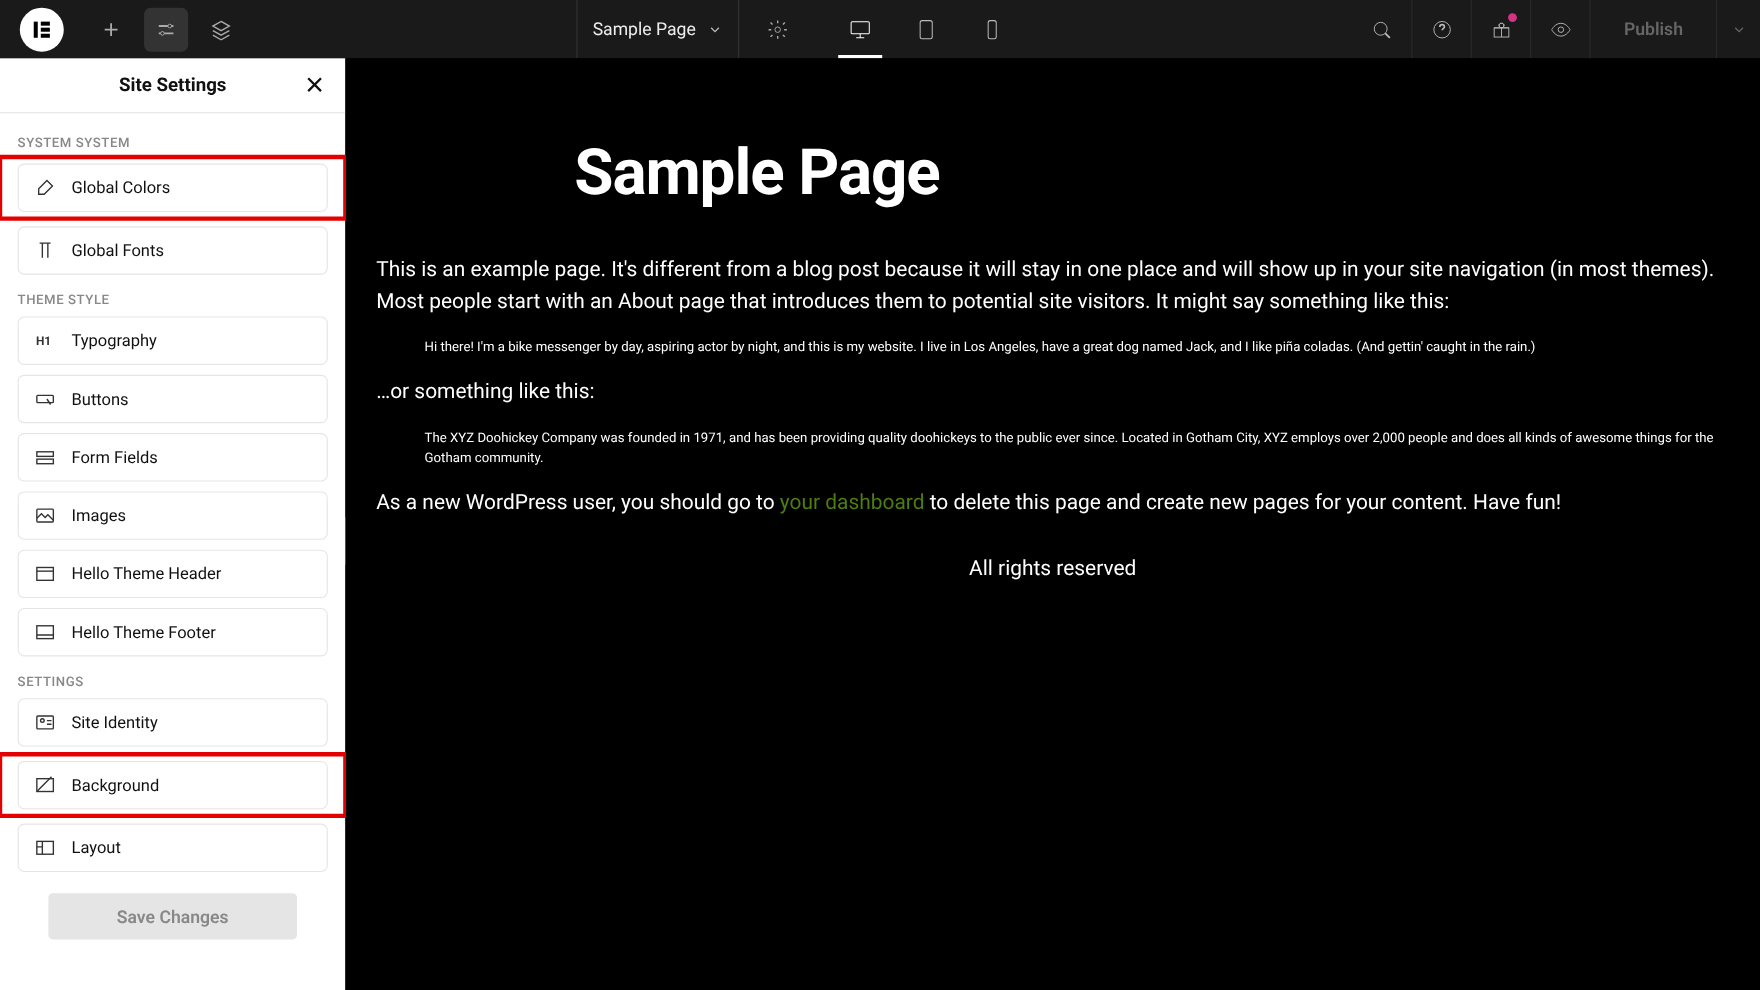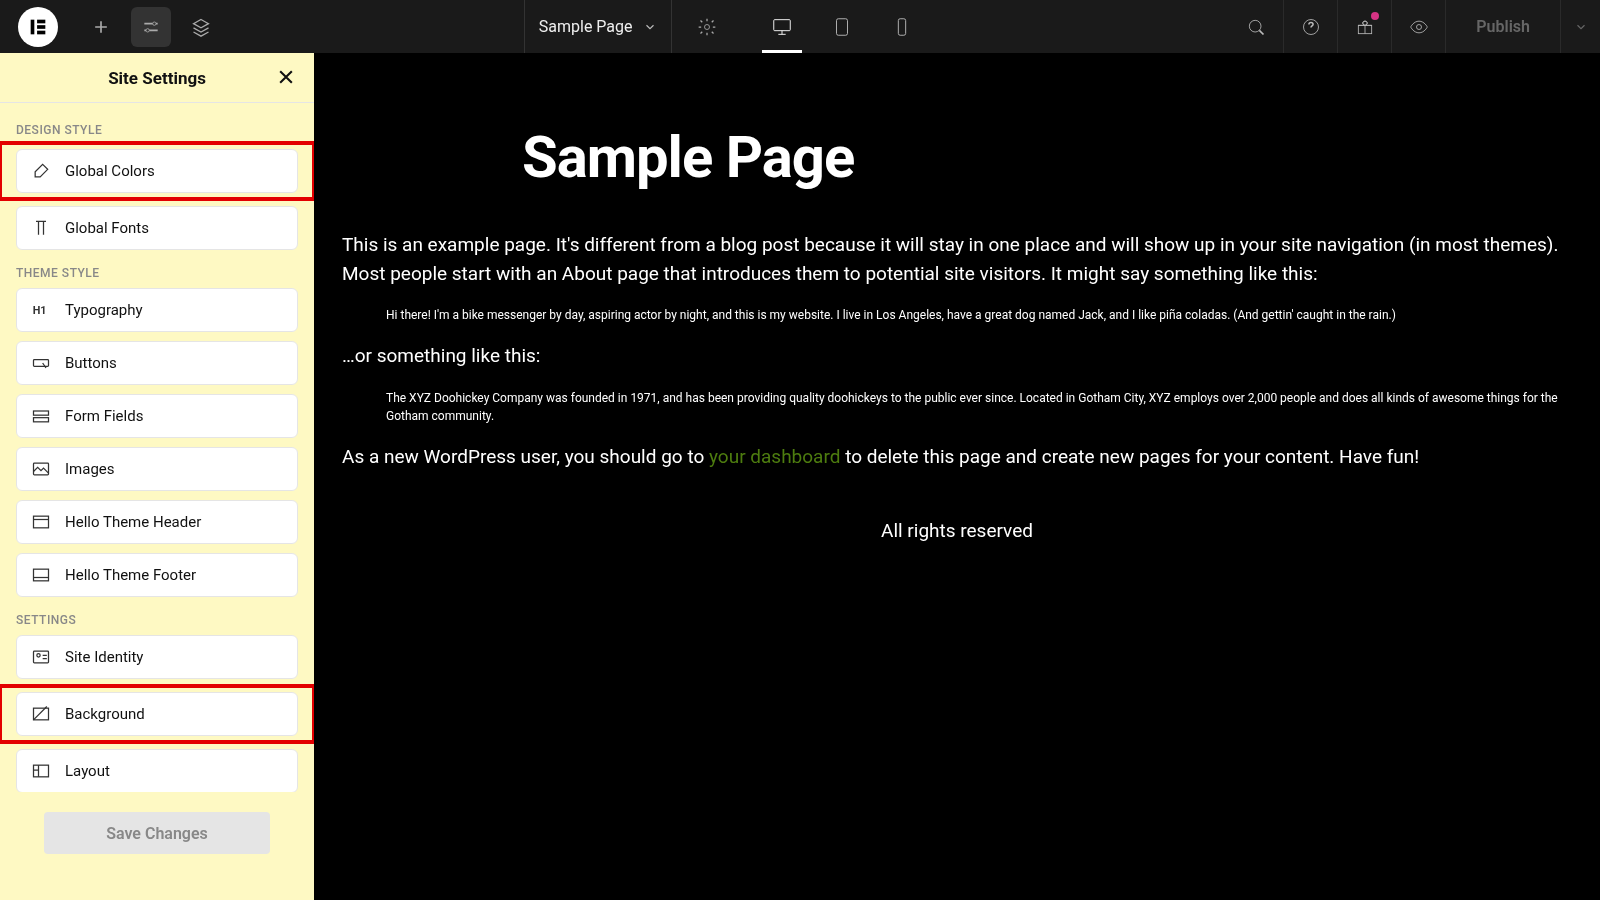--- a/index.html
+++ b/index.html
@@ -24,21 +24,21 @@
 .topbar-right { display:flex; align-items:center; padding-right:0; }
 .tr-icon { width:54px; height:53px; display:flex; align-items:center; justify-content:center; cursor:pointer; position:relative; border-left:1px solid #2a2a2a;}
 .tr-icon:first-child{border-left:none;}
 .tr-icon svg { width:20px; height:20px; stroke:#bbb; fill:none; }
 .gift-dot { position:absolute; top:12px; right:12px; width:8px; height:8px; background:#d63384; border-radius:50%; }
 .publish-btn { padding:0 30px; height:67px; display:flex; align-items:center; color:#666; font-size:16px; font-weight:600; border-left:1px solid #2a2a2a; }
 .publish-caret { width:40px; height:53px; display:flex; align-items:center; justify-content:center; border-left:1px solid #2a2a2a;}
 .publish-caret svg{width:14px;height:14px;stroke:#666;fill:none;}
 
 
-.panel { position:absolute; top:53px; left:0; width:314px; bottom:0; background:#fef9c3; display:flex; flex-direction:column; }
+.panel { position:absolute; top:53px; left:0; width:314px; bottom:0; background:#ffffff; display:flex; flex-direction:column; }
 .panel-header { height:50px; display:flex; align-items:center; justify-content:center; border-bottom:1px solid #e5e5e5; position:relative; }
 .panel-title { font-size:17px; font-weight:700; color:#111; }
 .panel-close { position:absolute; right:18px; top:14px; cursor:pointer; }
 .panel-close svg { width:20px; height:20px; stroke:#111; stroke-width:2.5; }
 .panel-body { flex:1; overflow-y:auto; padding:12px 16px 0 16px; }
 .section-label { font-size:12px; color:#888; letter-spacing:0.5px; margin:16px 0 8px 0; font-weight:500;}
 .section-label:first-child{margin-top:8px;}
 .menu-item { height:44px; border:1px solid #e5e5e5; border-radius:6px; display:flex; align-items:center; padding:0 14px; margin-bottom:9px; cursor:pointer; background:#fff; gap:14px;}
 .menu-item span.label { font-size:15px; color:#111; }
 .menu-icon { width:20px; height:20px; flex-shrink:0; display:flex; align-items:center; justify-content:center;}
@@ -51,21 +51,21 @@
 
 .collapse-tab { position:absolute; left:314px; top:470px; width:16px; height:44px; background:#fff; border:1px solid #ddd; border-left:none; border-radius:0 4px 4px 0; display:flex; align-items:center; justify-content:center; cursor:pointer; }
 .collapse-tab svg{width:10px;height:10px;stroke:#666;fill:none;}
 
 
 .canvas { position:absolute; top:53px; left:314px; right:0; bottom:0; background:#000; color:#fff; padding:30px 28px 0 28px; }
 .canvas h1 { font-size:58px; font-weight:700; margin:40px 0 40px 180px; letter-spacing:-1px;}
 .canvas p { font-size:19px; line-height:1.5; margin-bottom:18px; }
 .canvas blockquote { margin:0 0 18px 44px; font-size:12px; line-height:1.5; }
 .canvas a { color:#4d7c0f; text-decoration:none; }
-.footer-text { text-align:center; font-size:20px; margin-top:46px; }
+.footer-text { text-align:center; font-size:20px; margin-top:32px; }
 </style>
 </head>
 <body>
 
 <div class="topbar">
   <div class="topbar-left">
     <div class="logo-circle">
       <svg viewBox="0 0 24 24">
           <rect x="4" y="4" width="4" height="16" fill="#000"></rect>
           <rect x="11" y="4" width="9" height="4" fill="#000"></rect>
@@ -166,21 +166,21 @@
   <div class="panel-header">
     <span class="panel-title">Site Settings</span>
     <div class="panel-close">
       <svg viewBox="0 0 24 24">
           <path d="M5 5l14 14M19 5L5 19" fill="none"></path>
         </svg>
     </div>
   </div>
 
   <div class="panel-body">
-    <div class="section-label">DESIGN STYLE</div>
+    <div class="section-label">SYSTEM SYSTEM</div>
 
     <div class="highlight-box">
       <div class="menu-item">
         <span class="menu-icon">
             <svg viewBox="0 0 24 24">
               <path d="M14 4l6 6-9 9H5v-6l9-9z"></path>
             </svg>
           </span>
         <span class="label">Global Colors</span>
       </div>

